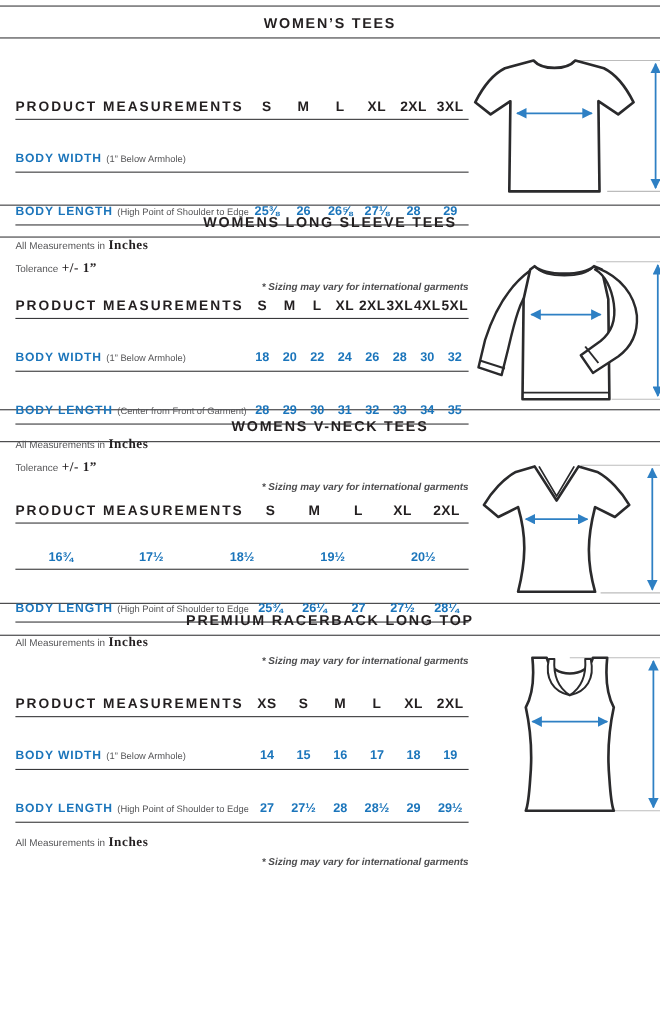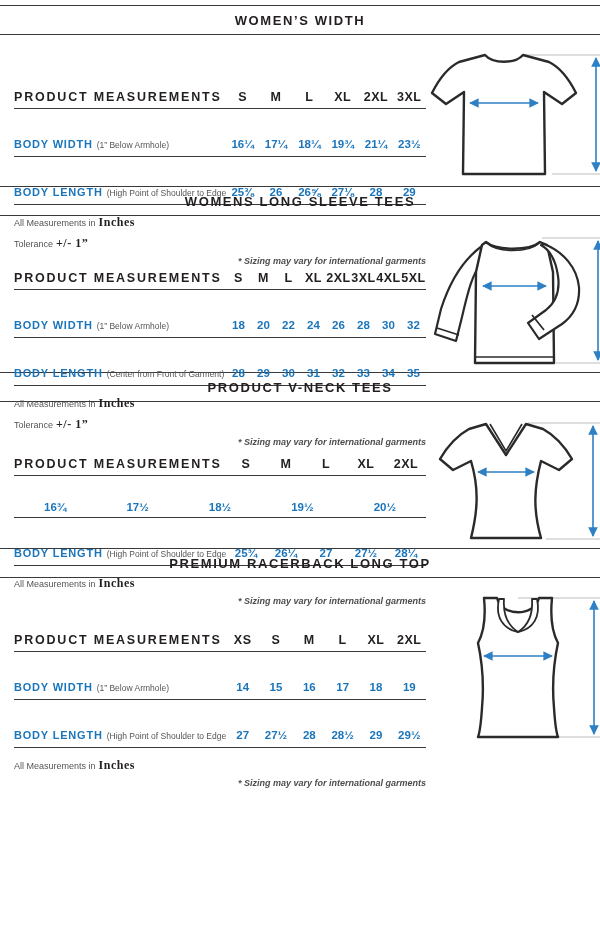--- a/index.html
+++ b/index.html
@@ -36,48 +36,40 @@
   .fn.italic { font-style:italic; font-weight:bold; color:#4d4d4f;text-align:right; }
   figure svg { display:block; }
 </style>
 </head>
 <body>
 
 <div class="page">
 
   <div class="section sec1">
     <div class="rule"></div>
-    <div class="section-title">WOMEN’S WIDTH</div>
+    <div class="section-title">WOMEN’S TEES</div>
     <div class="rule"></div>
     <div class="content">
       <div class="left">
         <div>
           <div class="srow">
             <span class="row-label h-label">PRODUCT MEASUREMENTS</span>
             <div class="cells head">
                 <span>S</span>
                 <span>M</span>
                 <span>L</span>
                 <span>XL</span>
                 <span>2XL</span>
                 <span>3XL</span>
               </div>
           </div>
           <div class="srow">
             <span class="row-label">
               <span class="m-label">BODY WIDTH</span><span class="m-note">(1” Below Armhole)</span>
             </span>
-            <div class="cells vals">
-                <span>16¼</span>
-                <span>17¼</span>
-                <span>18¼</span>
-                <span>19¾</span>
-                <span>21¼</span>
-                <span>23½</span>
-              </div>
           </div>
           <div class="srow">
             <span class="row-label">
               <span class="m-label">BODY LENGTH</span><span class="m-note">(High Point of Shoulder to Edge)</span>
             </span>
             <div class="cells vals">
                 <span>25⅜</span>
                 <span>26</span>
                 <span>26⅝</span>
                 <span>27⅛</span>
@@ -184,21 +176,21 @@
           <path d="M118,106 L106,91" fill="none" stroke="#2a2a2c" stroke-width="1.8"></path>
           <line x1="57" y1="62" x2="120" y2="62" stroke="#2e80c4" stroke-width="1.6" marker-start="url(#a2)" marker-end="url(#a2)"></line>
           <line x1="172" y1="17" x2="172" y2="136" stroke="#2e80c4" stroke-width="1.6" marker-start="url(#a2)" marker-end="url(#a2)"></line>
         </svg>
       </figure>
     </div>
   </div>
 
   <div class="section sec3">
     <div class="rule"></div>
-    <div class="section-title">PRODUCT V-NECK TEES</div>
+    <div class="section-title">WOMENS V-NECK TEES</div>
     <div class="rule"></div>
     <div class="content">
       <div class="left">
         <div>
           <div class="srow">
             <span class="row-label h-label">PRODUCT MEASUREMENTS</span>
             <div class="cells head">
                 <span>S</span>
                 <span>M</span>
                 <span>L</span>

